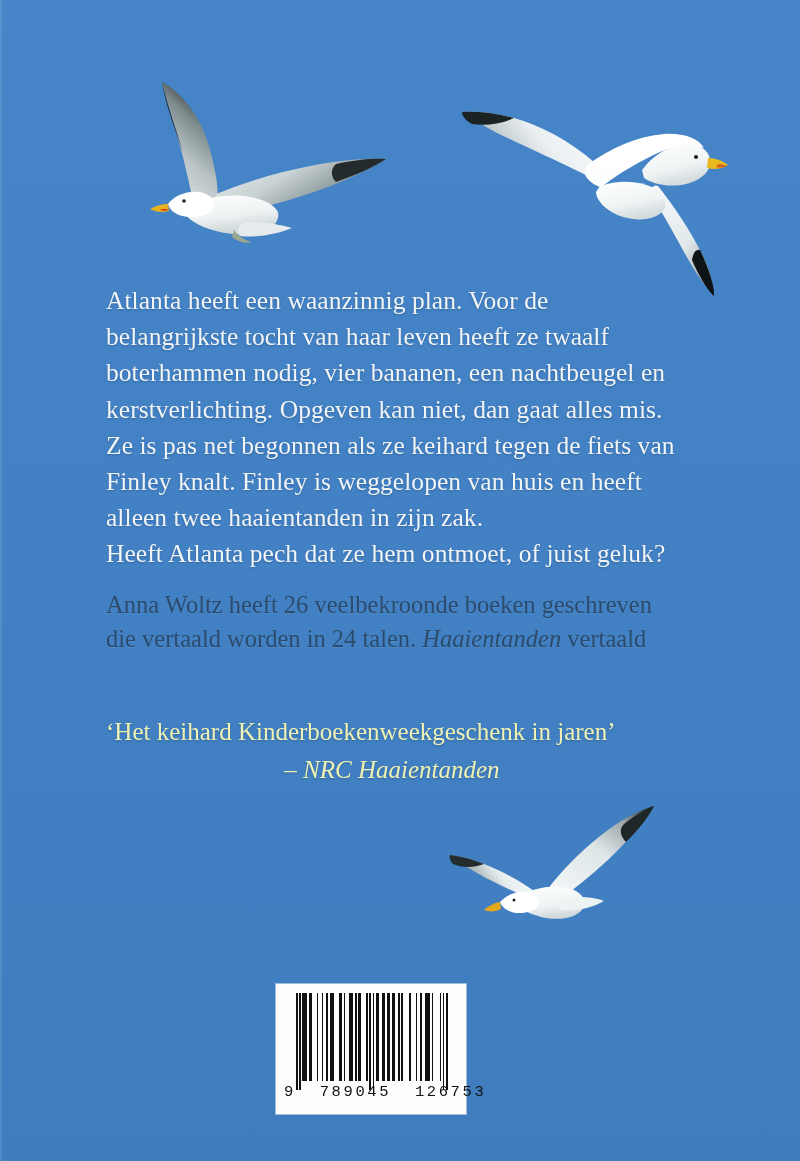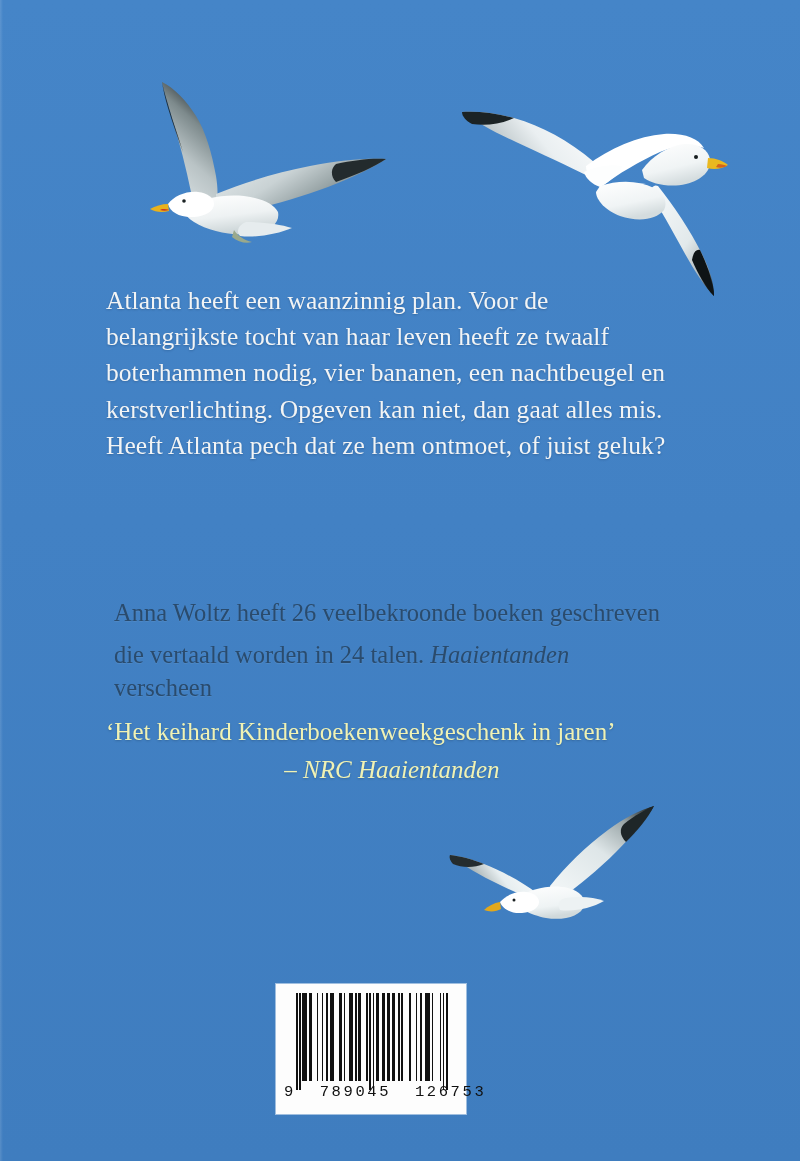--- a/index.html
+++ b/index.html
@@ -62,21 +62,21 @@
   .bio {
     position: absolute;
     left: 106px;
     top: 588px;
     width: 572px;
     color: #2a4b6d;
     font-size: 24.5px;
     line-height: 33.5px;
     text-shadow: 0 1px 1px rgba(255,255,255,0.08);
   }
-  .bio p { margin: 8px; }
+  .bio p { margin: 0; }
   .bio i, .bio em { font-style: italic; }
 
   .quote {
     position: absolute;
     left: 106px;
     top: 715px;
     width: 572px;
     color: #f0f2b4;
     font-size: 25px;
     line-height: 34px;
@@ -281,26 +281,27 @@
 
     <path d="M62,100 C56,101 50,104 46,108 C51,110 58,110 63,107 Z" fill="#e3a81b"></path>
 
     <circle cx="76" cy="98" r="1.5" fill="#1b2123"></circle>
   </svg>
 
   <div class="text-layer">
 
     <div class="blurb">
       <p>Atlanta heeft een waanzinnig plan. Voor de belangrijkste tocht van haar leven heeft ze twaalf boterhammen nodig, vier bananen, een nachtbeugel en kerstverlichting. Opgeven kan niet, dan gaat alles mis.</p>
+      <p>Ze is pas net begonnen als ze keihard tegen de fiets van Finley knalt. Finley is weggelopen van huis en heeft alleen twee haaientanden in zijn zak.</p>
       <p>Heeft Atlanta pech dat ze hem ontmoet, of juist geluk?</p>
     </div>
 
     <div class="bio">
       <p>Anna Woltz heeft 26 veelbekroonde boeken geschreven</p>
-      <p><span>die vertaald worden in 24 talen. </span><em>Haaientanden</em><span> verscheen</span></p>
+      <p><span>die vertaald worden in 24 talen. </span><em>Haaientanden</em><span> vertaald</span></p>
     </div>
 
     <div class="quote">
       <span class="quote-line">‘Het keihard Kinderboekenweekgeschenk in jaren’</span>
       <span class="quote-source">– NRC Haaientanden</span>
     </div>
 
   </div>
 
   <div id="barcode-block">

